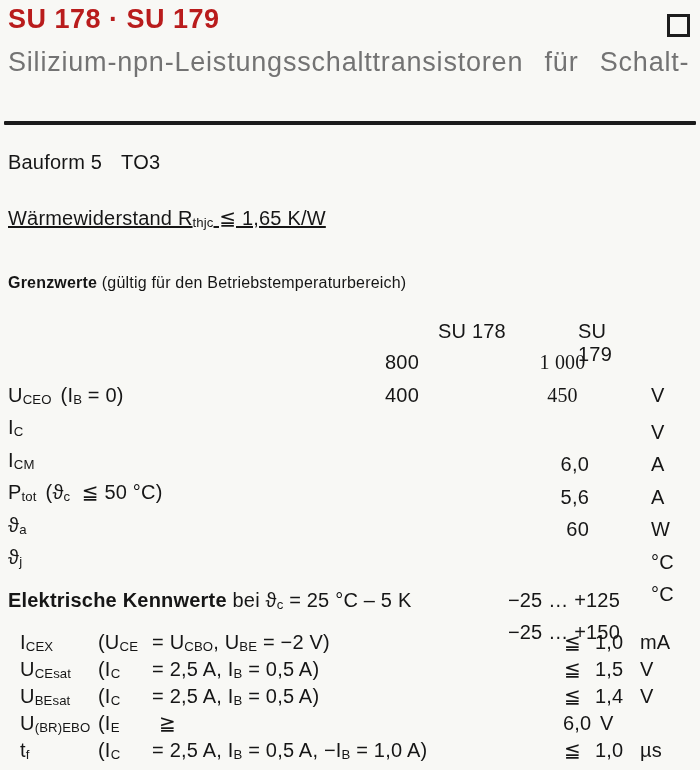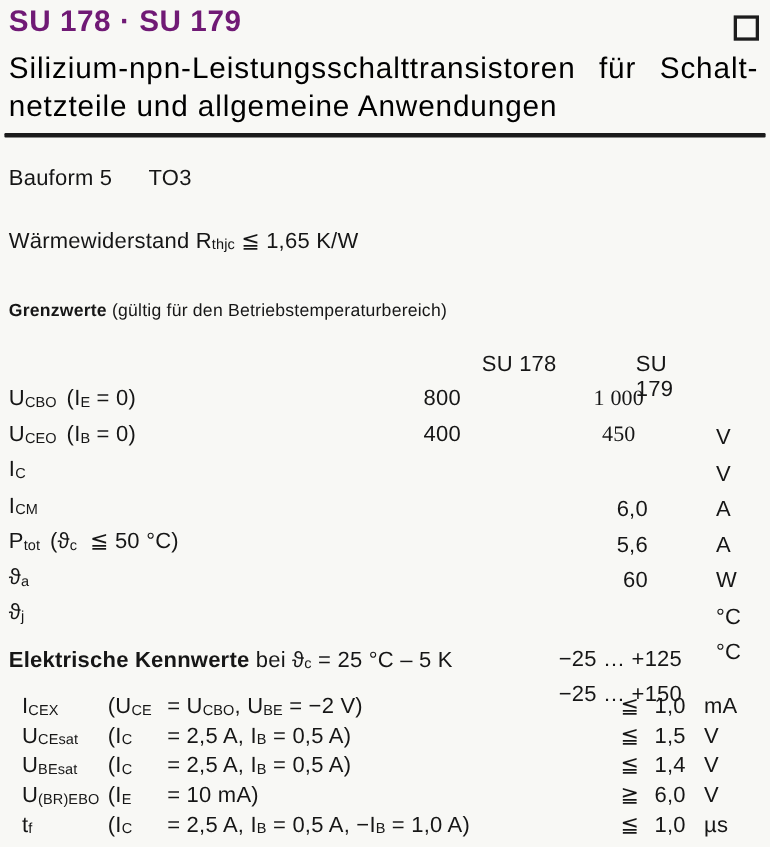--- a/index.html
+++ b/index.html
@@ -4,38 +4,38 @@
 <style>
   html,body{margin:0;padding:0;background:#e8e8e6;}
   .page{
     position:relative;width:700px;height:770px;margin:0 auto;
     background:#f8f8f5;color:#161616;
     font-family:"Liberation Sans","DejaVu Sans",sans-serif;
     overflow:hidden;letter-spacing:.2px;
   }
   .title{
     position:absolute;left:8px;top:4px;margin:0;
-    font-size:27px;font-weight:700;letter-spacing:.5px;color:#701a75;
+    font-size:27px;font-weight:700;letter-spacing:.5px;color:#b91c1c;
   }
   .corner-box{
     position:absolute;left:667px;top:14px;width:17px;height:17px;
     border:3px solid #1d1d1d;background:transparent;
   }
   .subtitle{
     position:absolute;left:8px;top:45px;width:690px;
-    font-size:27px;line-height:34px;letter-spacing:.8px;color:#000000;
+    font-size:27px;line-height:34px;letter-spacing:.8px;color:#737373;
   }
   .sub1{word-spacing:13px;}
   .rule{
     position:absolute;left:4px;top:121px;width:692px;height:4px;
     background:#1b1b1b;border-radius:1px;
   }
   .bauform{position:absolute;left:8px;top:151px;font-size:20px;}
-  .bauform .pkg{margin-left:33px;}
-  .waerme{position:absolute;left:8px;top:206px;font-size:20px;}
+  .bauform .pkg{margin-left:19px;}
+  .waerme{position:absolute;left:8px;top:206px;font-size:20px;text-decoration:underline;}
   .grenz-head{position:absolute;left:8px;top:274px;font-size:16px;}
   .kenn-head{position:absolute;left:8px;top:589px;font-size:20px;}
   .b{font-weight:700;}
   .sub{font-size:66%;vertical-align:-0.12em;letter-spacing:.1px;}
   .colheads{position:absolute;top:320px;left:0;width:632px;height:26px;font-size:20px;}
   .colheads .c1{position:absolute;left:438px;}
   .colheads .c2{position:absolute;left:578px;}
   #grenz-rows{position:absolute;top:346px;left:0;width:700px;font-size:20px;}
   .grow{
     display:grid;grid-template-columns:377px 110px 135px 70px;
@@ -61,41 +61,39 @@
 </head>
 <body>
 
 <div class="page">
 
   <h1 class="title">SU 178 · SU 179</h1>
   <div class="corner-box"></div>
 
   <div class="subtitle">
     <div class="sub1">Silizium-npn-Leistungsschalttransistoren für Schalt-</div>
-    <div class="sub2">netzteile und allgemeine Anwendungen</div>
   </div>
 
   <div class="rule"></div>
 
   <div class="bauform">
     <span>Bauform 5</span><span class="pkg">TO3</span>
   </div>
 
   <div class="waerme"><span>Wärmewiderstand R</span><span class="sub">thjc</span><span> ≦ 1,65 K/W</span></div>
 
   <div class="grenz-head"><span class="b">Grenzwerte</span><span> (gültig für den Betriebstemperaturbereich)</span></div>
 
   <div class="colheads">
     <span class="c1">SU 178</span>
     <span class="c2">SU 179</span>
   </div>
 
   <div id="grenz-rows">
   <div class="grow">
-    <span class="lbl"><span class="sym"><span>U</span><span class="sub">CBO</span></span><span class="cond"><span>(I</span><span class="sub">E</span><span> = 0)</span></span></span>
     <span class="va">800</span>
     <span class="vb">1 000</span>
     <span class="vs"></span>
     <span class="unit">V</span>
   </div>
 
   <div class="grow">
     <span class="lbl"><span class="sym"><span>U</span><span class="sub">CEO</span></span><span class="cond"><span>(I</span><span class="sub">B</span><span> = 0)</span></span></span>
     <span class="va">400</span>
     <span class="vb">450</span>
@@ -170,21 +168,20 @@
     <span class="kparen"><span>(I</span><span class="sub">C</span></span>
     <span class="kcond"><span>= 2,5 A, I</span><span class="sub">B</span><span> = 0,5 A)</span></span>
     <span class="ksign">≦</span>
     <span class="kval">1,4</span>
     <span class="kunit">V</span>
   </div>
 
   <div class="krow">
     <span class="ksym"><span>U</span><span class="sub">(BR)EBO</span></span>
     <span class="kparen"><span>(I</span><span class="sub">E</span></span>
-    <span class="kcond"><span>= 10 mA)</span></span>
     <span class="ksign">≧</span>
     <span class="kval">6,0</span>
     <span class="kunit">V</span>
   </div>
 
   <div class="krow">
     <span class="ksym"><span>t</span><span class="sub">f</span></span>
     <span class="kparen"><span>(I</span><span class="sub">C</span></span>
     <span class="kcond"><span>= 2,5 A, I</span><span class="sub">B</span><span> = 0,5 A, −I</span><span class="sub">B</span><span> = 1,0 A)</span></span>
     <span class="ksign">≦</span>

